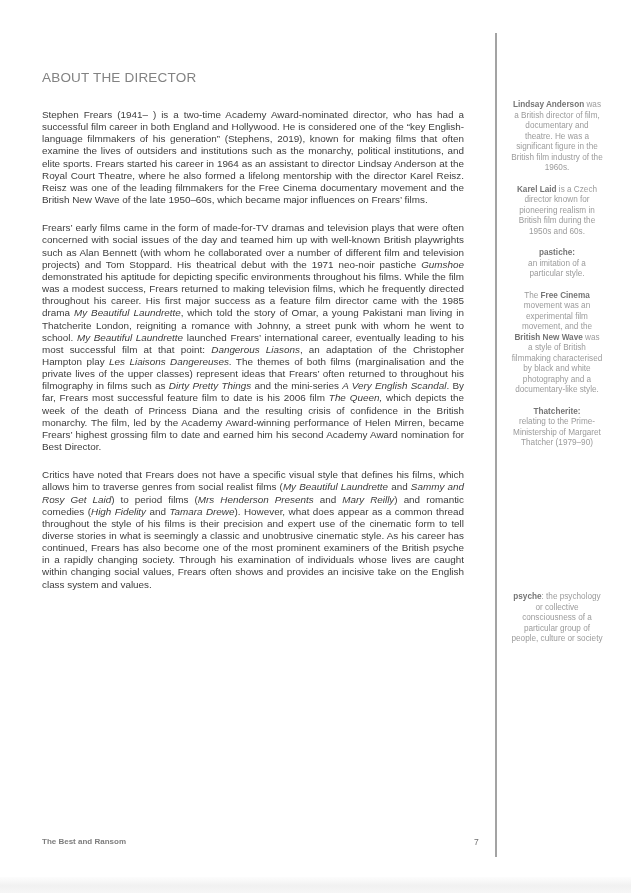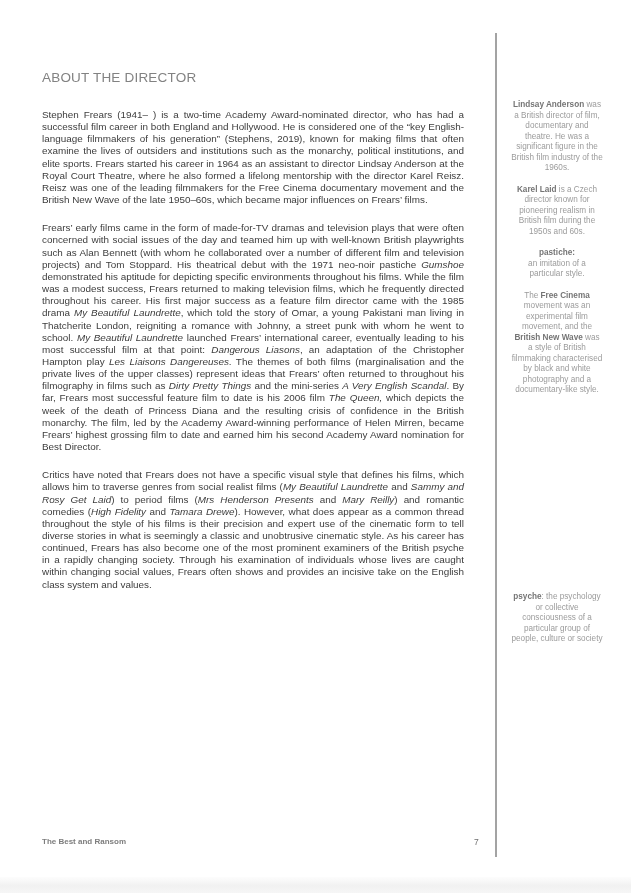--- a/index.html
+++ b/index.html
@@ -70,20 +70,21 @@
     <p>Critics have noted that Frears does not have a specific visual style that defines his films, which allows him to traverse genres from social realist films (<em>My Beautiful Laundrette</em> and <em>Sammy and Rosy Get Laid</em>) to period films (<em>Mrs Henderson Presents</em> and <em>Mary Reilly</em>) and romantic comedies (<em>High Fidelity</em> and <em>Tamara Drewe</em>). However, what does appear as a common thread throughout the style of his films is their precision and expert use of the cinematic form to tell diverse stories in what is seemingly a classic and unobtrusive cinematic style. As his career has continued, Frears has also become one of the most prominent examiners of the British psyche in a rapidly changing society. Through his examination of individuals whose lives are caught within changing social values, Frears often shows and provides an incisive take on the English class system and values.</p>
   </div>
 
   <div class="divider"></div>
 
   <aside class="notes notes-upper">
     <div class="note"><strong>Lindsay Anderson</strong> was a British director of film, documentary and theatre. He was a significant figure in the British film industry of the 1960s.</div>
     <div class="note"><strong>Karel Laid</strong> is a Czech director known for pioneering realism in British film during the 1950s and 60s.</div>
     <div class="note"><strong>pastiche:</strong><br>an imitation of a particular style.</div>
     <div class="note">The <strong>Free Cinema</strong> movement was an experimental film movement, and the <strong>British New Wave</strong> was a style of British filmmaking characterised by black and white photography and a documentary-like style.</div>
+    <div class="note"><strong>Thatcherite:</strong><br>relating to the Prime-Ministership of Margaret Thatcher (1979–90)</div>
   </aside>
 
   <aside class="notes notes-lower">
     <div class="note"><strong>psyche</strong>: the psychology or collective consciousness of a particular group of people, culture or society</div>
   </aside>
 
   <div class="footer-left">The Best and Ransom</div>
   <div class="footer-page">7</div>
 
   <div class="bottom-edge"></div>

